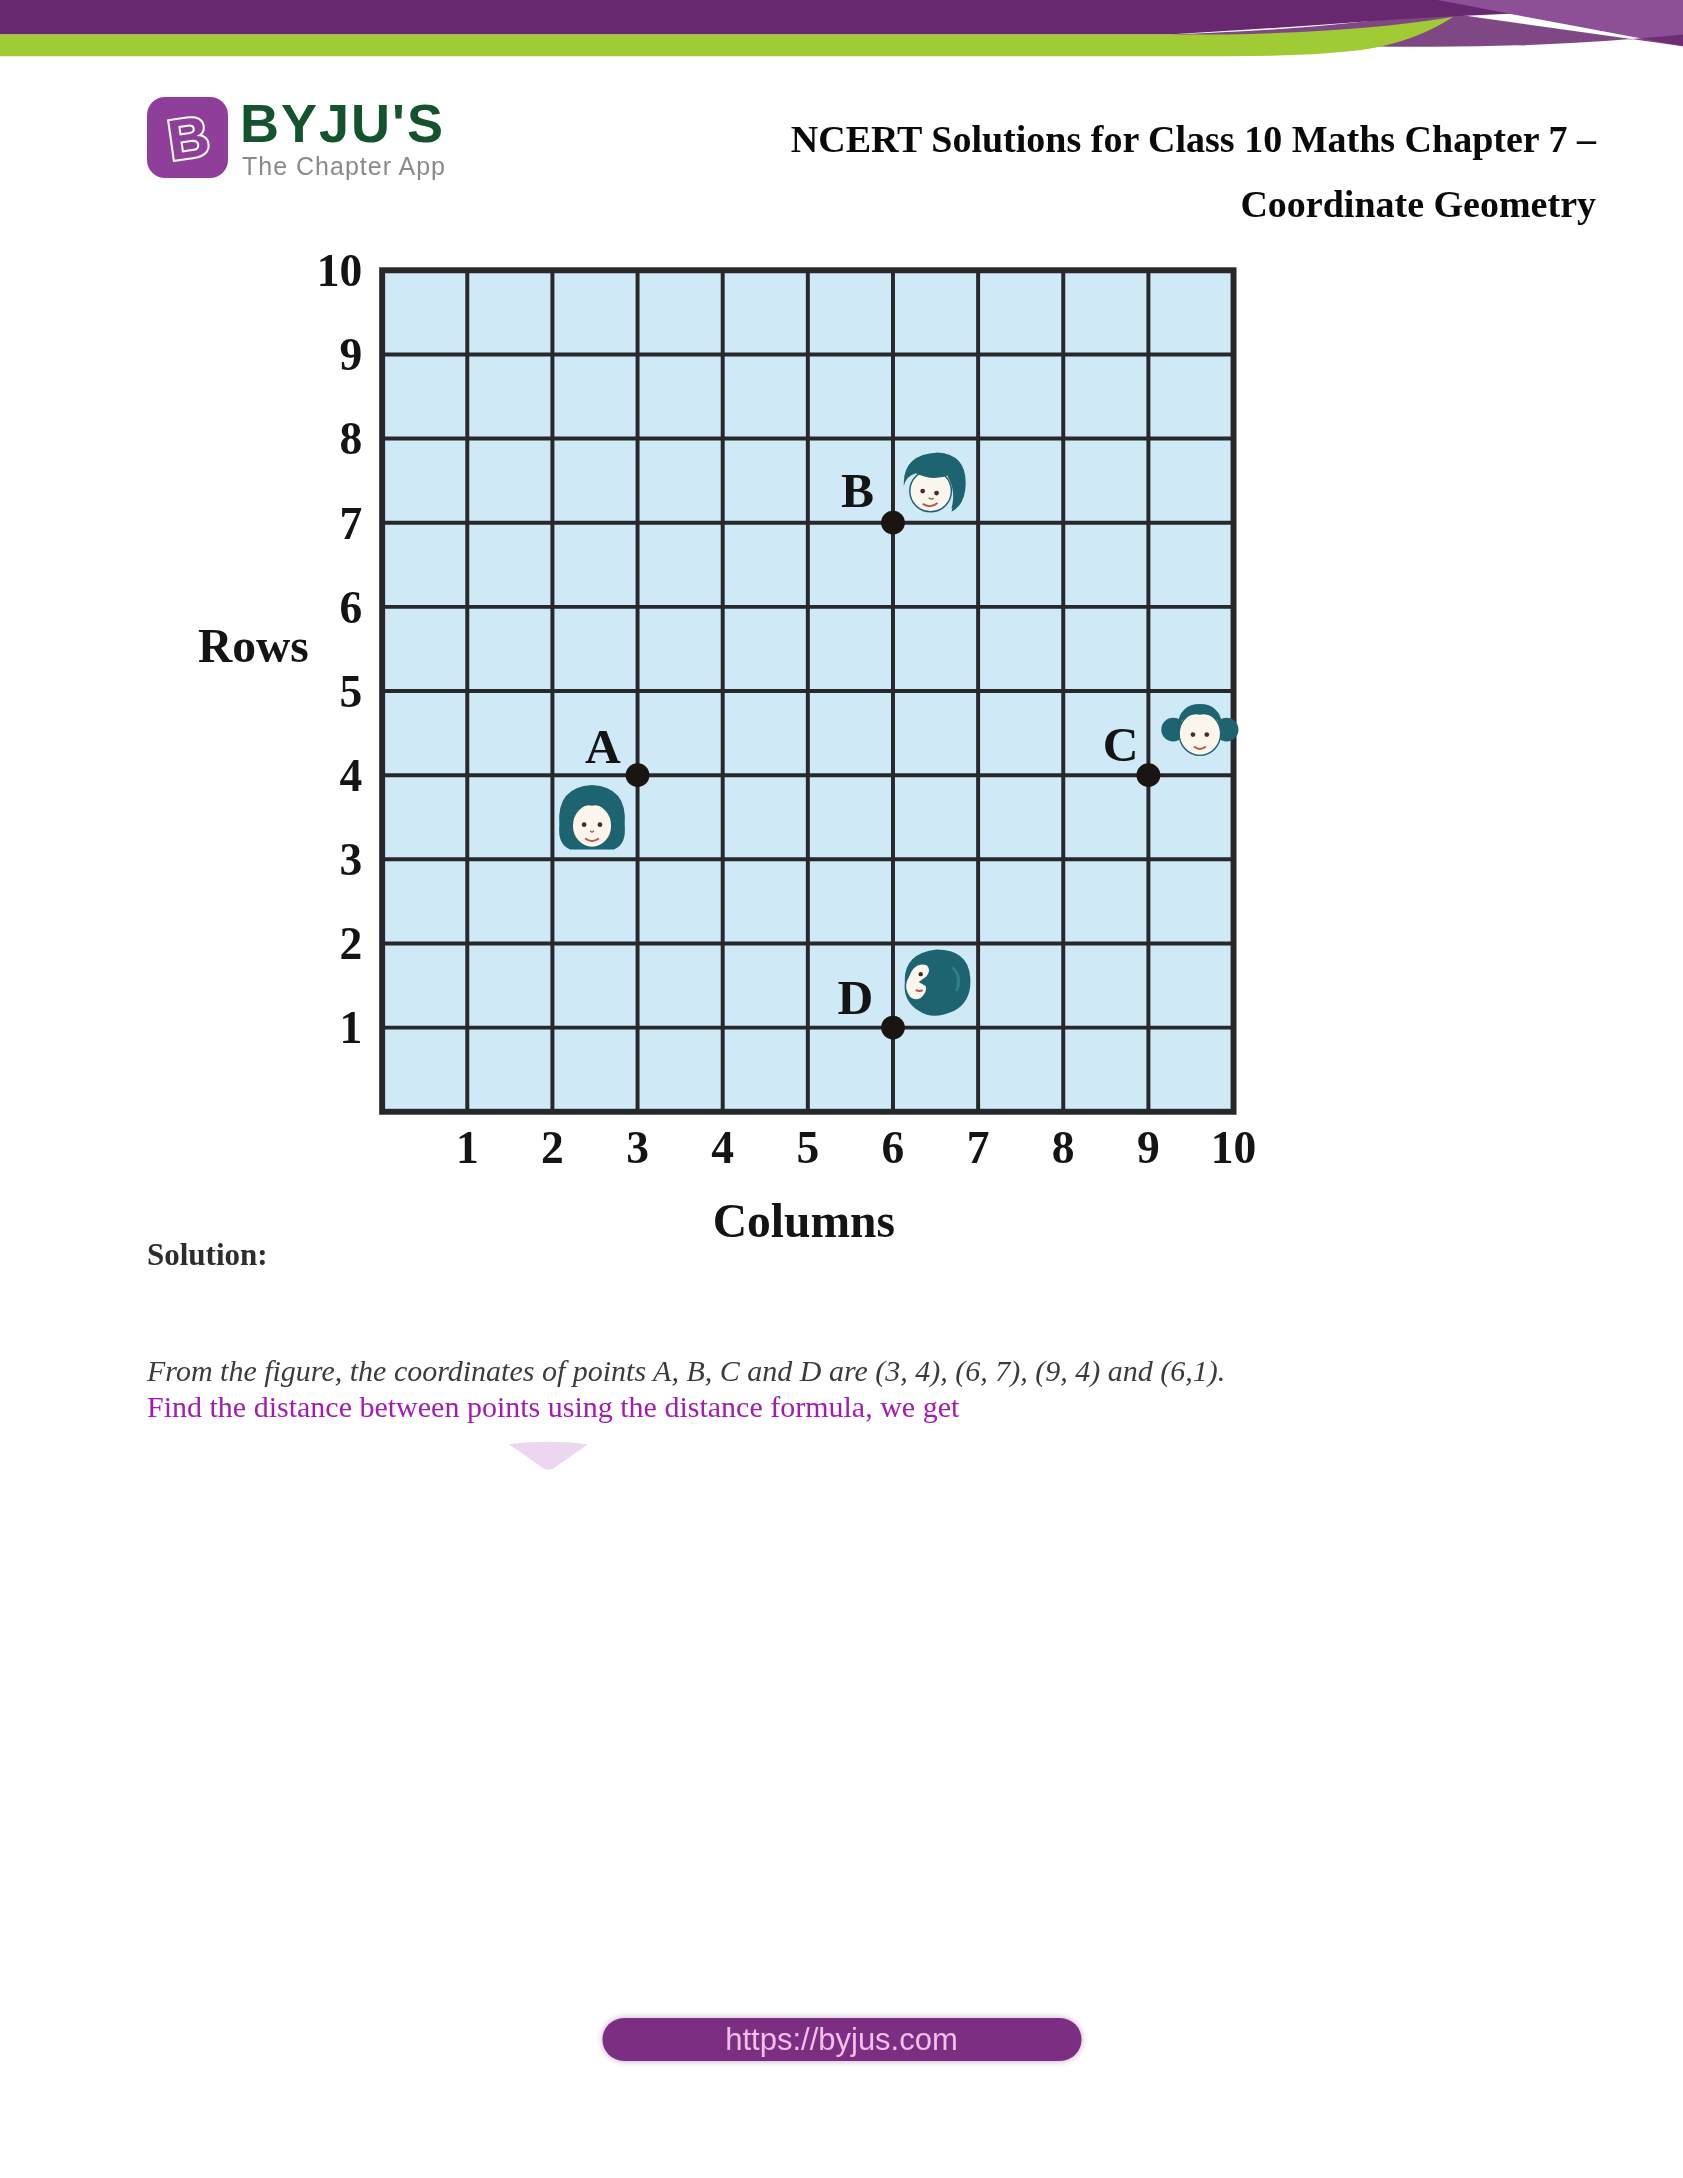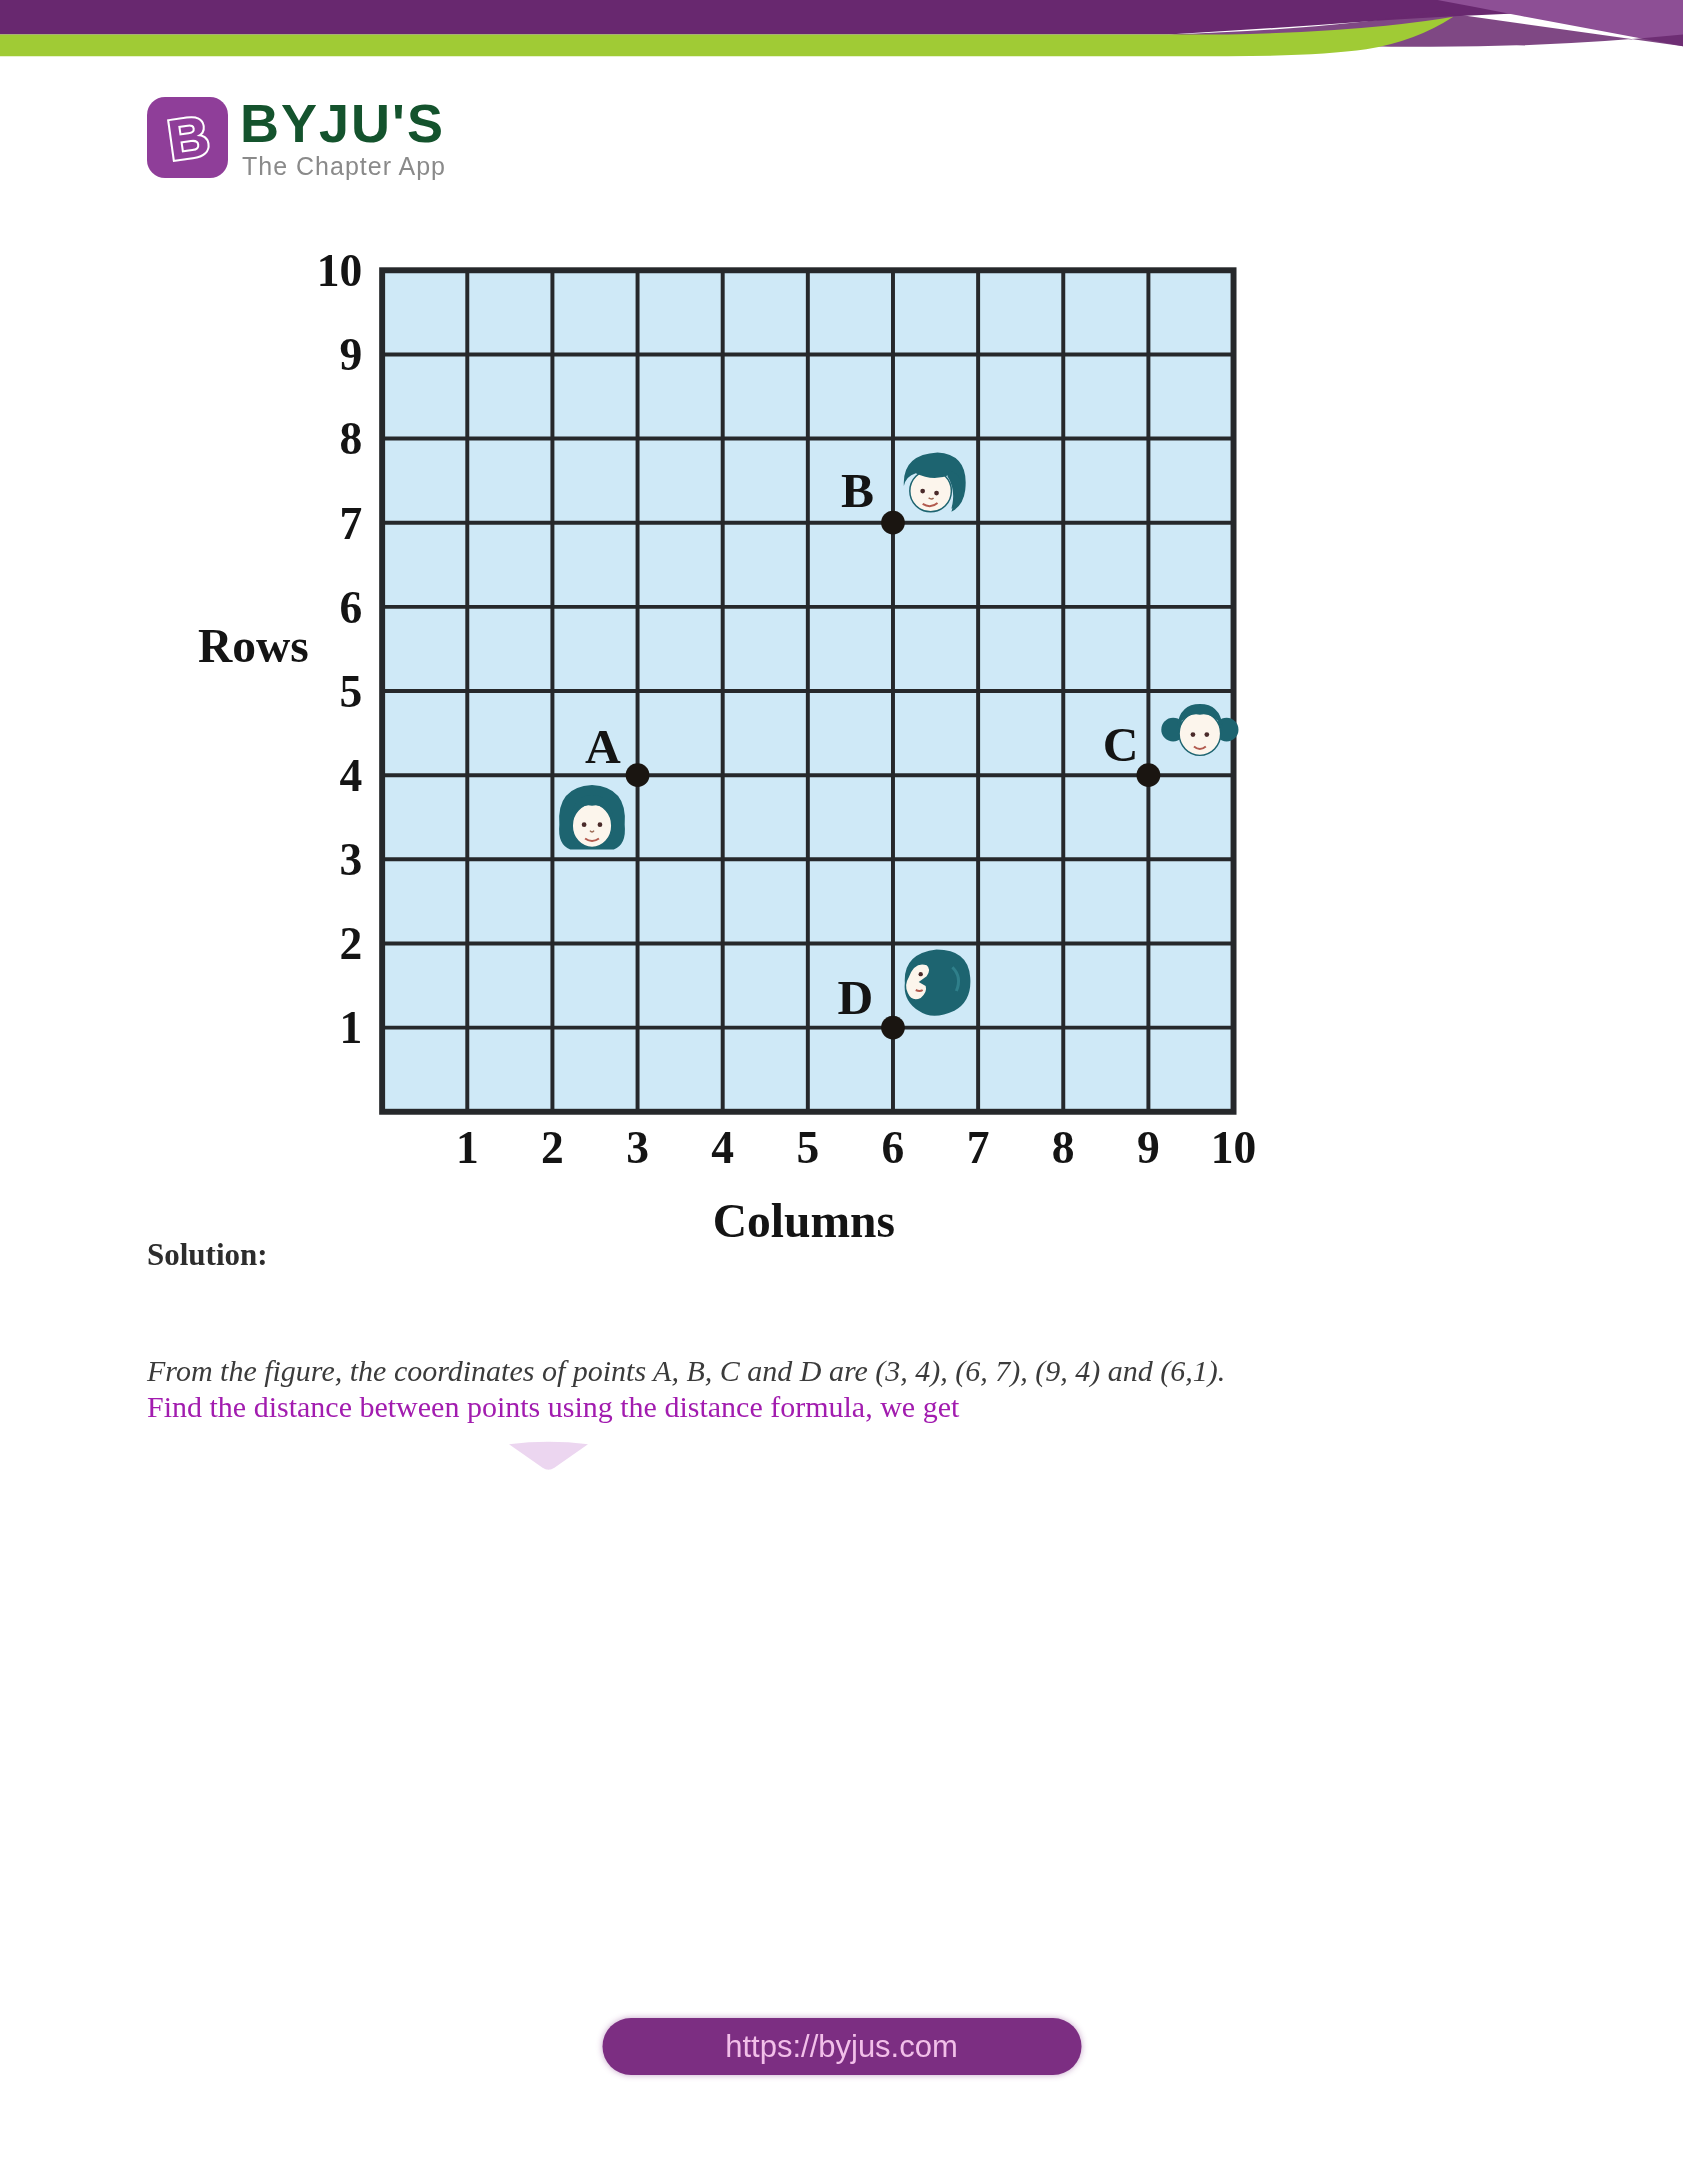--- a/index.html
+++ b/index.html
@@ -37,21 +37,21 @@
   .solution-heading{position:absolute;left:147px;top:1237px;font-size:31px;font-weight:bold;color:#2d2d2d;}
   .solution-para1{position:absolute;left:147px;top:1354px;font-size:30px;color:#3b3b3b;white-space:nowrap;font-style:italic;}
   .solution-para2{position:absolute;left:147px;top:1390px;font-size:30px;color:#a21caf;white-space:nowrap;}
 
   
   .watermark{position:absolute;left:508px;top:1441px;width:81px;height:31px;opacity:.9;}
 
   
   .footer-pill{
     position:absolute;left:50%;top:2018px;transform:translateX(-50%);
-    width:479px;height:57px;background:#7c2e82;border-radius:30px;
+    width:479px;height:43px;background:#7c2e82;border-radius:30px;
     display:flex;align-items:center;justify-content:center;
     font-family:"Liberation Sans",sans-serif;font-size:31px;color:#f2bfe9;
     box-shadow:0 0 6px rgba(124,46,130,.45);
   }
 </style>
 </head>
 <body>
 
 <div class="page">
 
@@ -65,20 +65,24 @@
   <div class="logo">
     <div class="logo-badge">
       <svg viewBox="0 0 80 80" width="81" height="81">
         <text x="41" y="60" text-anchor="middle" transform="rotate(-8 40 40)" font-family="Liberation Sans, sans-serif" font-weight="bold" font-size="56" fill="#8f3e99" stroke="#ffffff" stroke-width="4" paint-order="stroke">B</text>
       </svg>
     </div>
     <div class="logo-brand">BYJU'S</div>
     <div class="logo-tagline">The Chapter App</div>
   </div>
 
+  <div class="doc-title">
+    <div>NCERT Solutions for Class 10 Maths Chapter 7 –</div>
+    <div>Coordinate Geometry</div>
+  </div>
 
   <svg id="figure-svg" class="figure-svg" viewBox="0 0 1700 1300">
       <defs>
       <g id="face-girl-bob">
         <path d="M7,46 Q4,8 40,6 Q76,8 73,46 Q75,66 62,71 L18,71 Q5,66 7,46 Z" fill="#1d6470"></path>
         <ellipse cx="40" cy="47" rx="20" ry="22" fill="#fcf5ec" stroke="#1d6470" stroke-width="1.5"></ellipse>
         <path d="M19,36 Q23,16 40,16 Q57,16 61,36 Q50,24 40,27 Q30,24 19,36 Z" fill="#1d6470"></path>
         <circle cx="32" cy="46" r="2.4" fill="#4a2a2a"></circle>
           <circle cx="48" cy="46" r="2.4" fill="#4a2a2a"></circle>
         <path d="M38,52 q2,3 4,0" stroke="#9c6a55" stroke-width="1.5" fill="none"></path>

